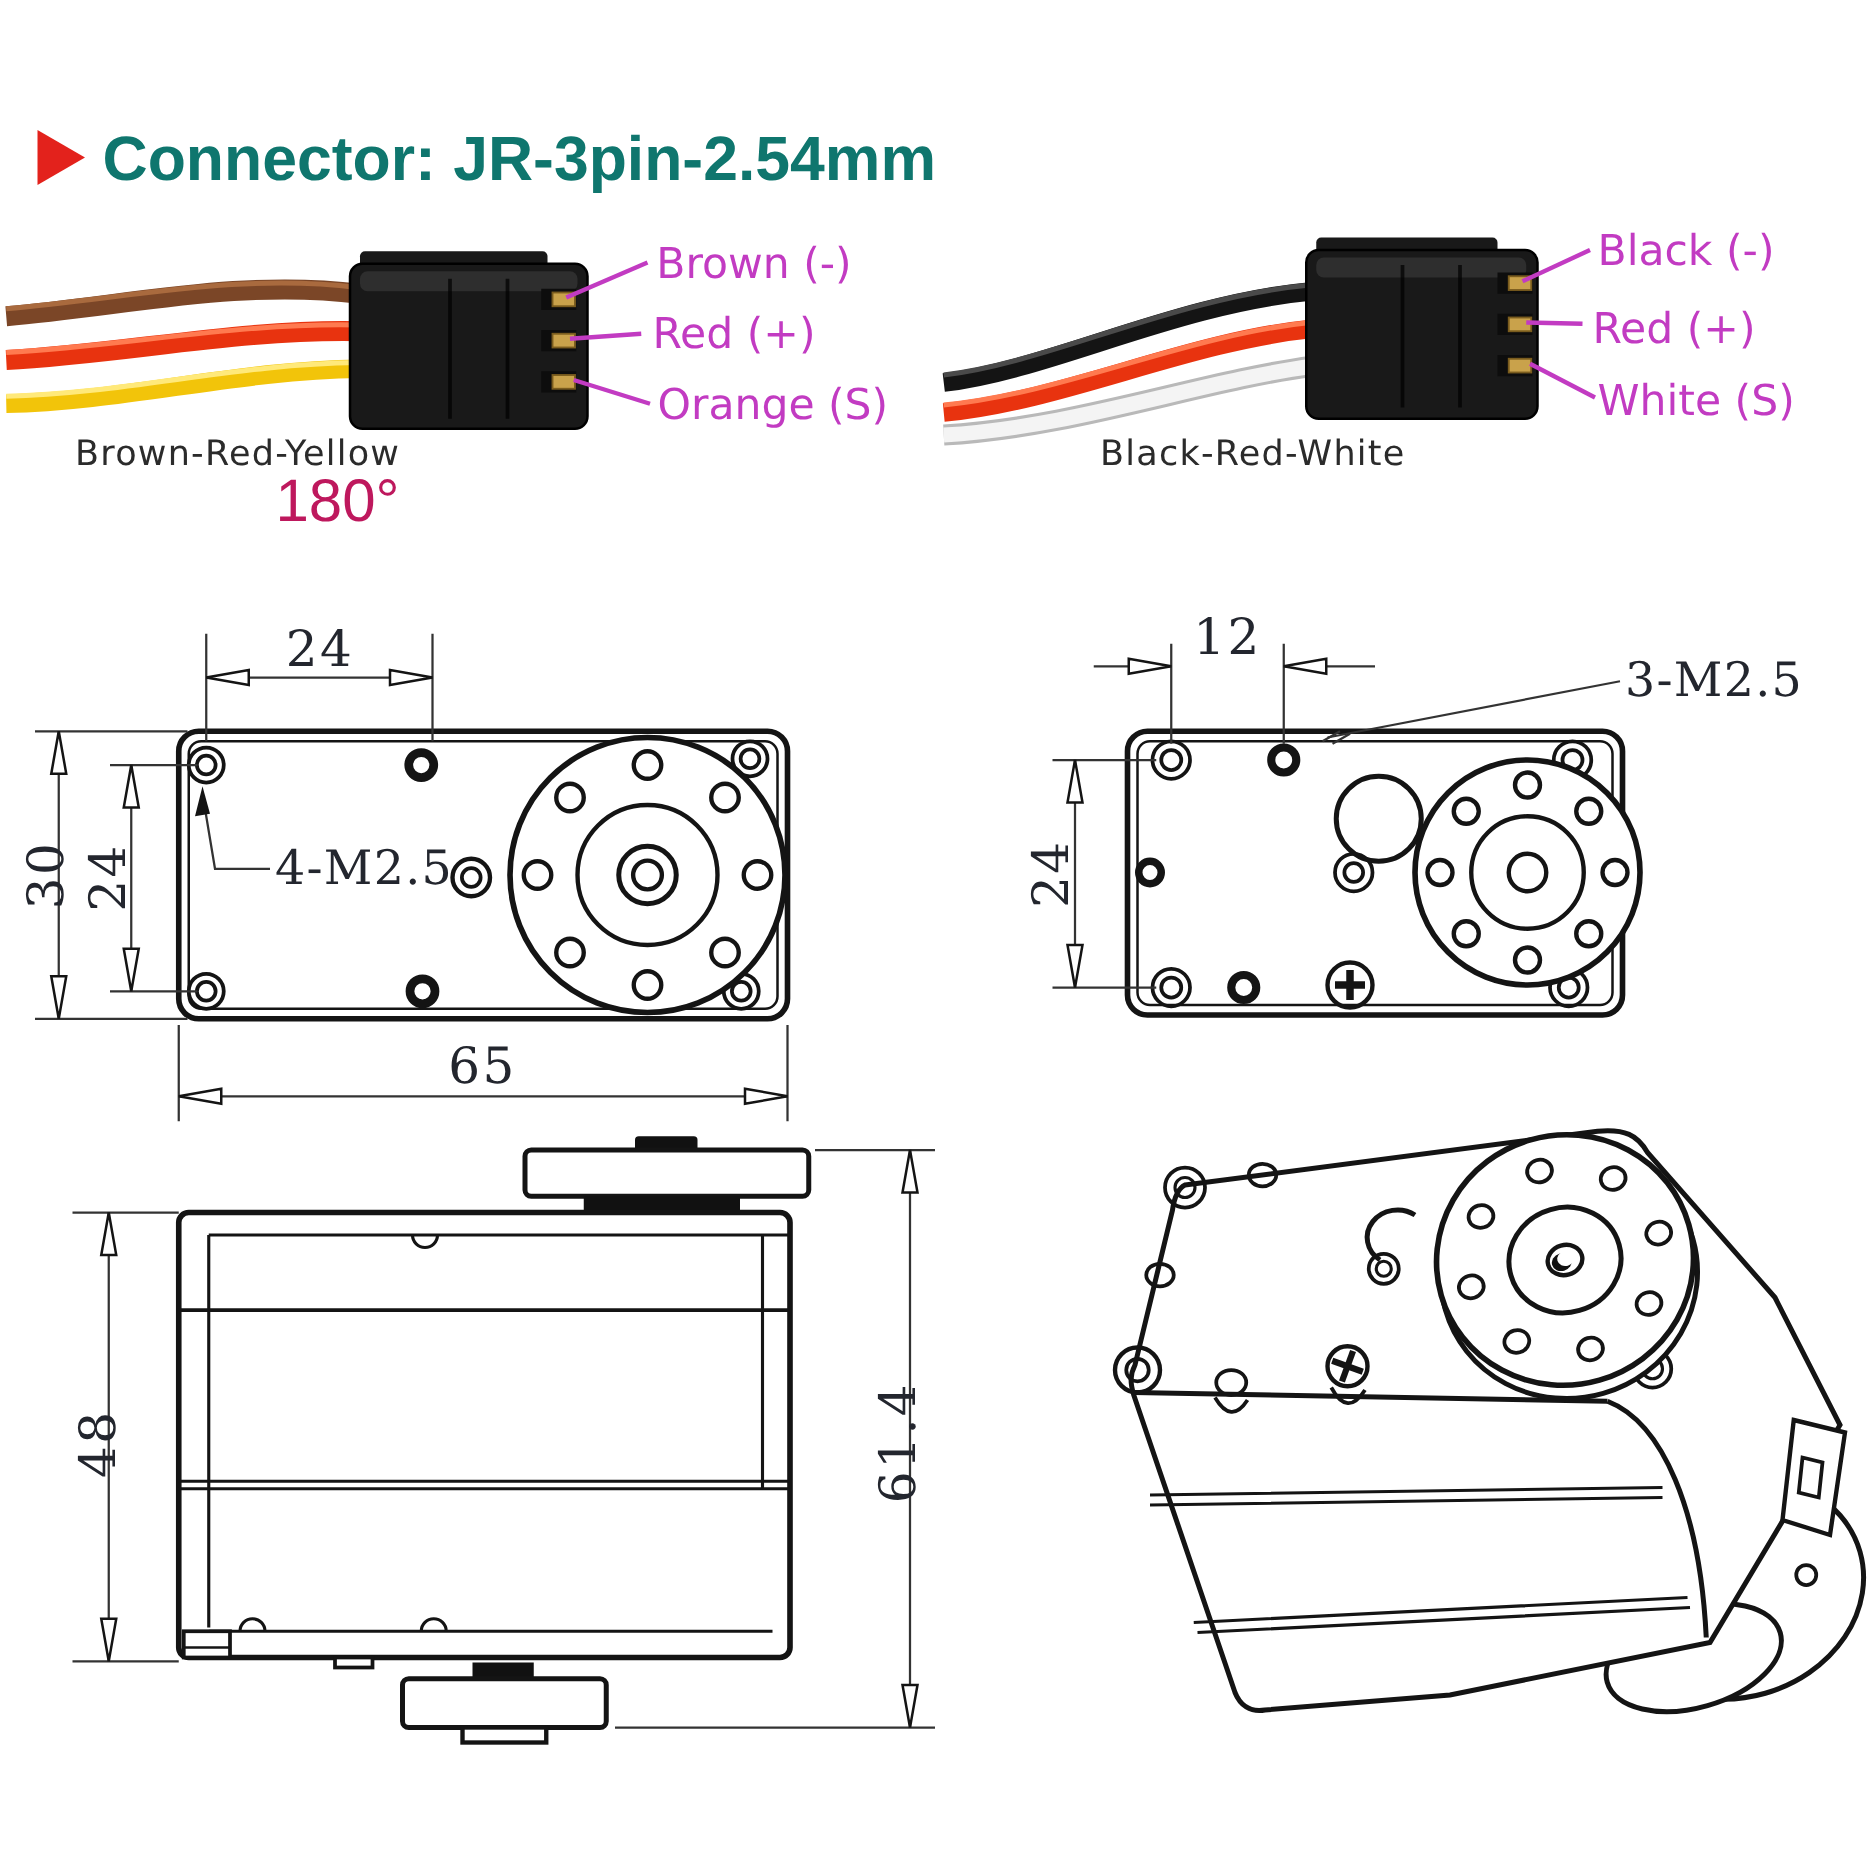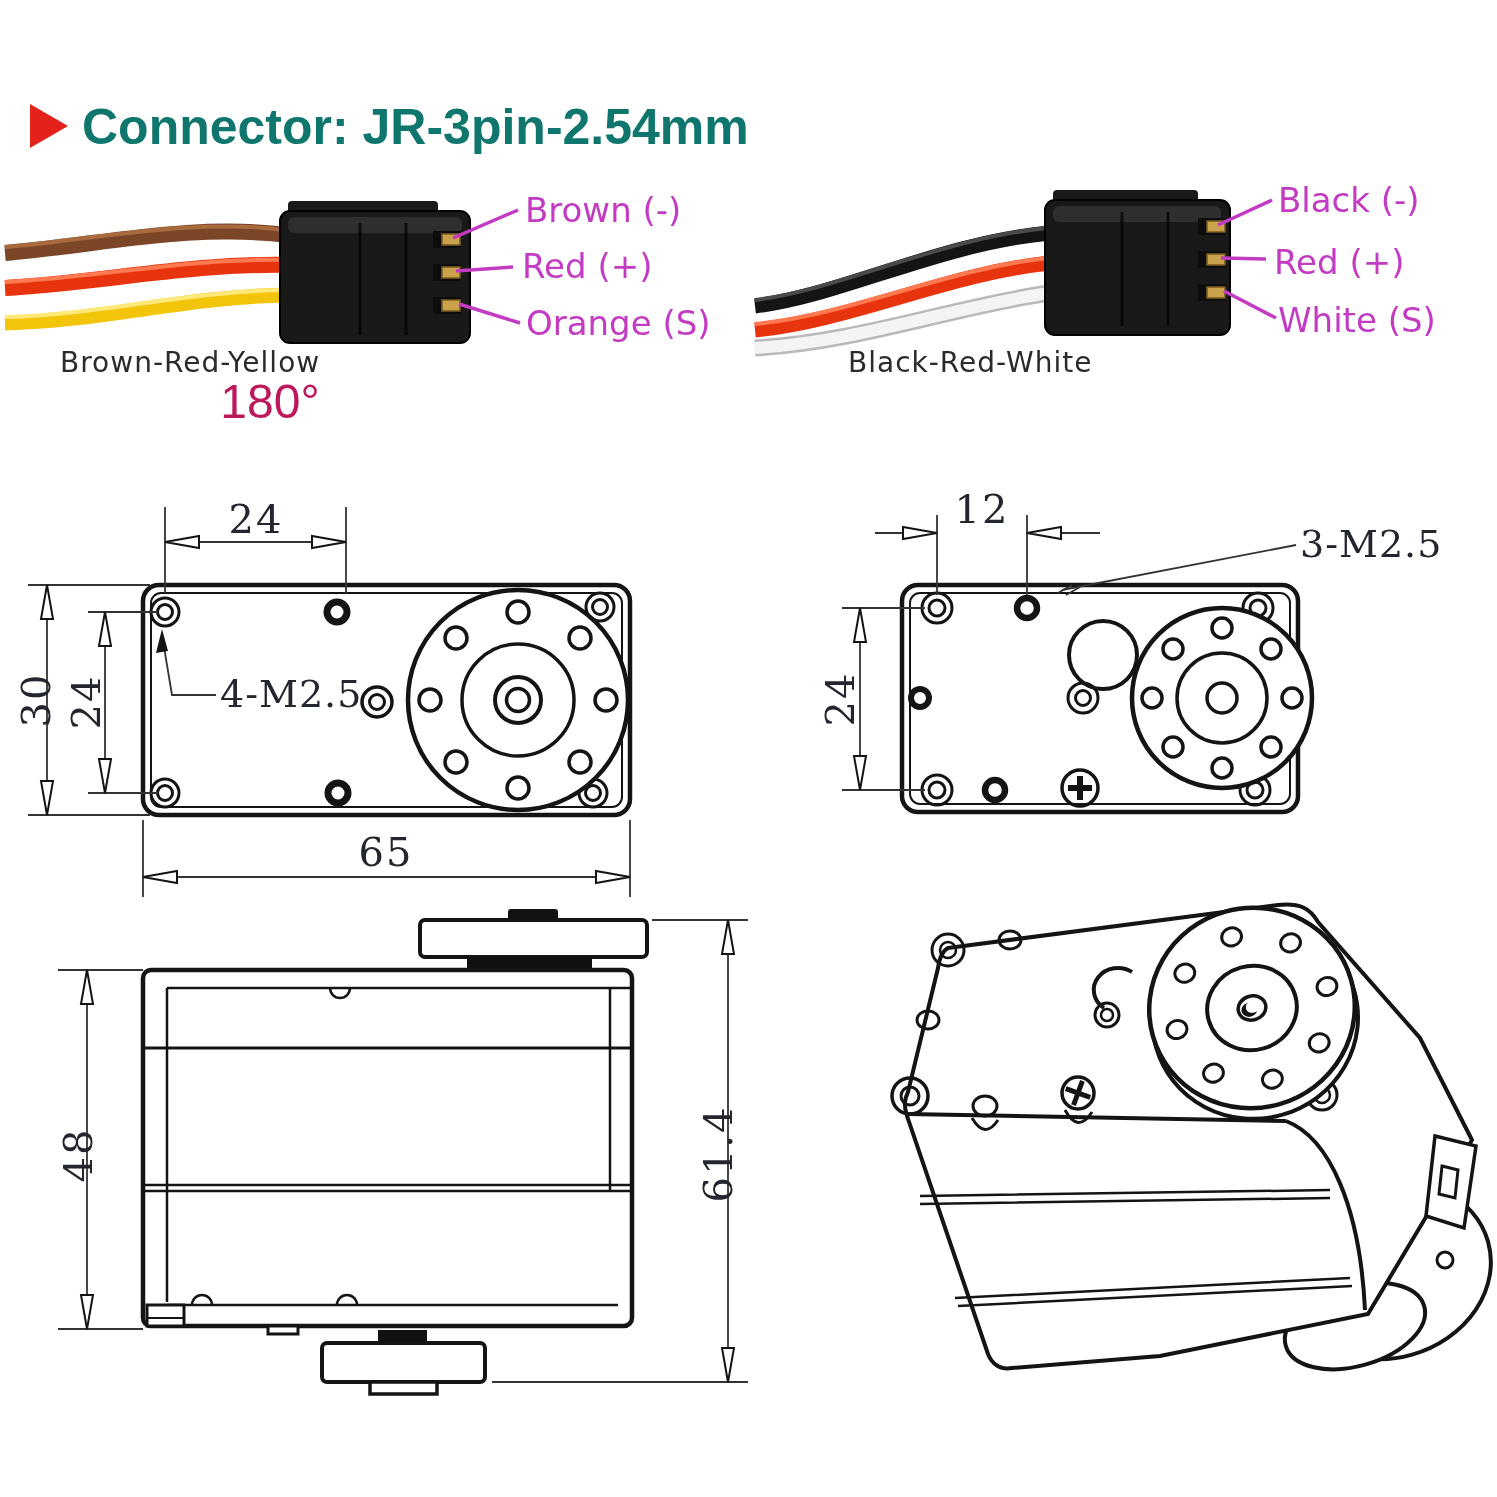--- a/index.html
+++ b/index.html
@@ -91,21 +91,21 @@
     </g>
     <g stroke="#c23bc2" stroke-width="3.5">
       <line x1="458" y1="67" x2="512" y2="42"></line>
       <line x1="461" y1="100" x2="506" y2="101"></line>
       <line x1="464" y1="133" x2="516" y2="160"></line>
     </g>
     <text class="pin" x="518" y="54">Black (-)</text>
     <text class="pin" x="514" y="116">Red (+)</text>
     <text class="pin" x="518" y="174">White (S)</text>
   </svg>
-  <div class="abs cap" style="left:848px;top:346px;width:440px">Black-Red-White</div>
+  <div class="abs cap" style="left:880px;top:346px;width:440px">Black-Red-White</div>
 
   <svg style="left:10px;top:495px" width="690" height="420" viewBox="0 0 690 420">
     <g class="ln" stroke-width="4.5">
       <rect x="133" y="90" width="487" height="230" rx="16" fill="#fff"></rect>
       <rect x="141" y="98" width="471" height="214" rx="10" fill="none" stroke-width="2"></rect>
     </g>
     <g class="ln" stroke-width="3">
       <circle cx="155" cy="117" r="14"></circle>
         <circle cx="155" cy="117" r="7.5"></circle>
       <circle cx="155" cy="298" r="14"></circle>

